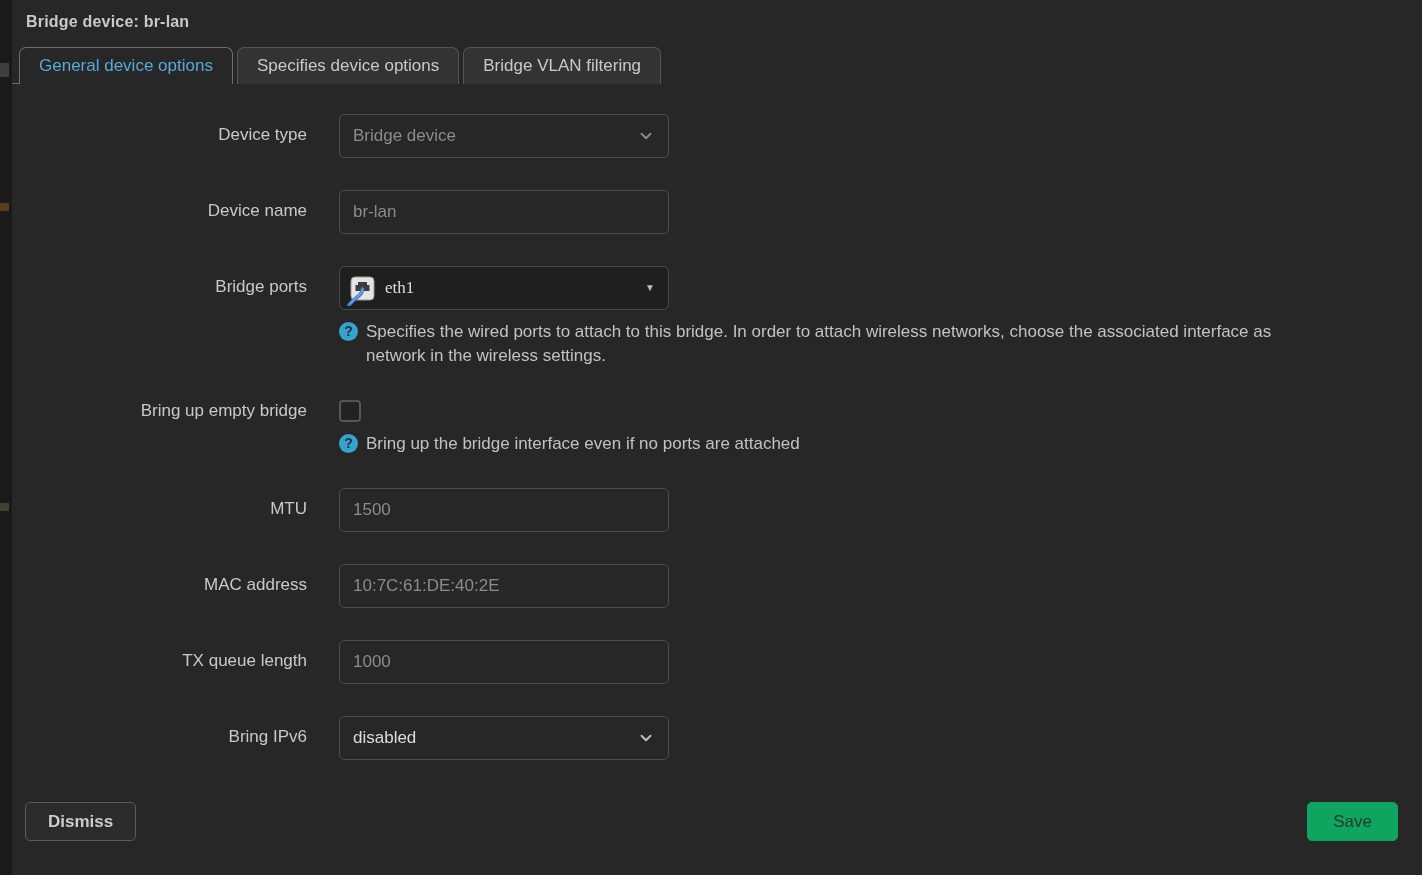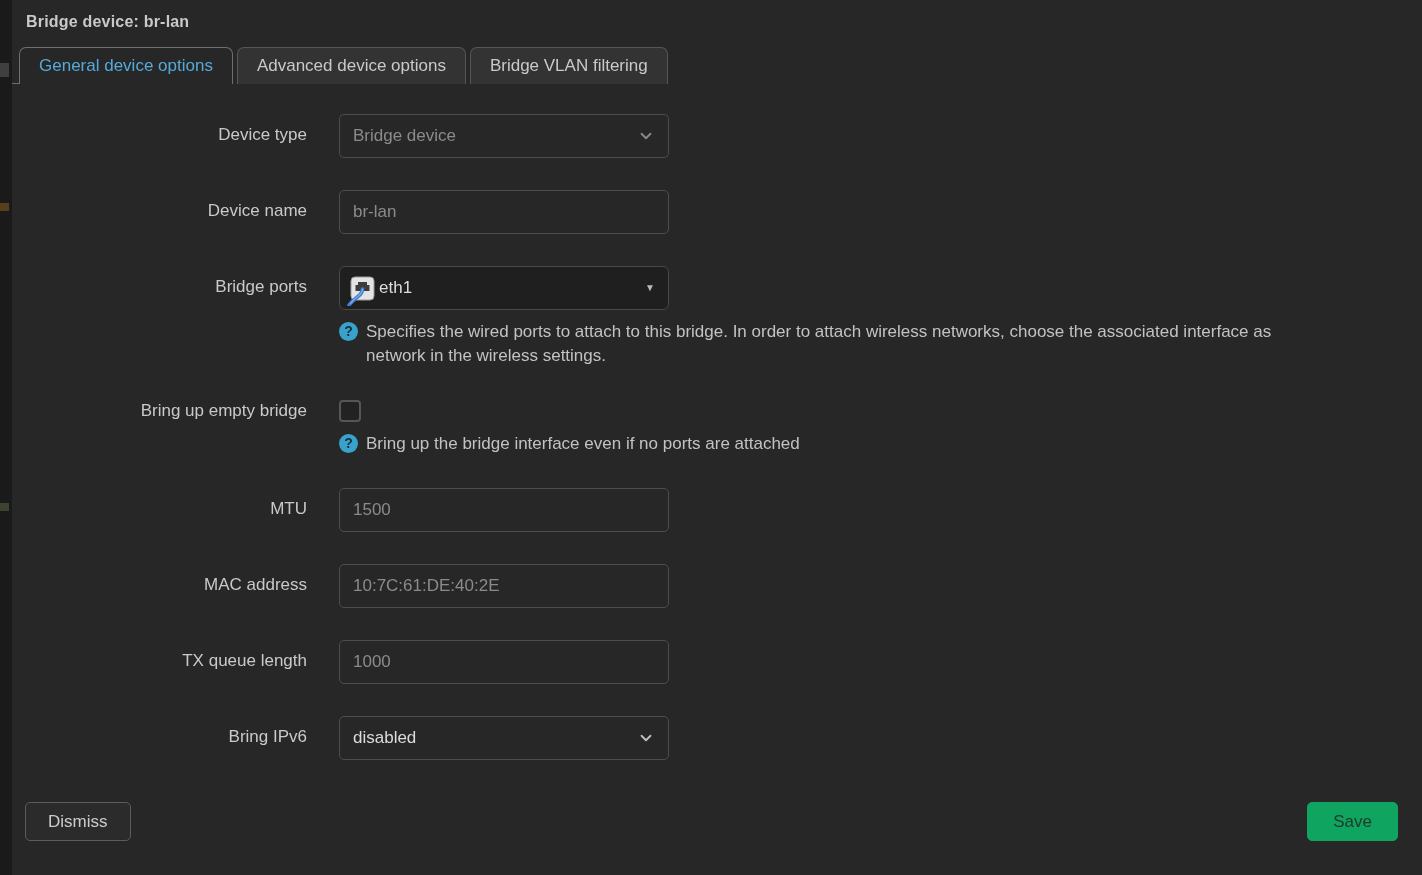--- a/index.html
+++ b/index.html
@@ -60,21 +60,21 @@
   .select .chev{display:flex;align-items:center;}
   .select.disabled .chev svg{stroke:#8b8b8b;}
   .chev svg{stroke:#c2c2c2;}
 
   
   .dropdown{
     box-sizing:border-box;width:330px;height:44px;background:#1f1f1f;
     border:1px solid #494949;border-radius:6px;display:flex;align-items:center;
     padding:0 13px 0 7px;color:#dddddd;font-size:17px;cursor:pointer;
   }
-  .port-item{display:flex;align-items:center;gap:4px;}
+  .port-item{display:flex;align-items:center;gap:10px;font-family:Liberation Serif, serif;}
   .port-icon{width:28px;height:30px;flex:none;display:flex;margin-top:6px;}
   .dd-triangle{margin-left:auto;color:#b9b9b9;font-size:10px;line-height:1;}
 
   
   .help{
     display:flex;gap:8px;margin-top:10px;font-size:17px;color:#c2c2c2;
     max-width:985px;line-height:1.42;align-items:flex-start;
   }
   .qmark{
     flex:none;width:19px;height:19px;border-radius:50%;background:#38a2cc;
@@ -84,21 +84,21 @@
 
   .checkbox{
     appearance:none;-webkit-appearance:none;width:22px;height:22px;margin:0;
     border:2px solid #565656;border-radius:4px;background:#222222;cursor:pointer;
   }
 
   
   .footer{display:flex;justify-content:space-between;align-items:center;
     padding:0 24px 0 13px;margin-top:42px;}
   .btn{height:39px;border-radius:5px;font-size:17px;cursor:pointer;
-    font-family:"Liberation Sans", sans-serif;}
+    font-family:"Liberation Sans", sans-serif;font-weight:bold;}
   .btn-dismiss{padding:0 22px;background:#2b2b2b;border:1px solid #5c5c5c;color:#cccccc;}
   .btn-save{padding:0 25px;background:#0fa45f;border:1px solid #0fa45f;color:#1d3a2b;font-weight:normal;}
 </style>
 </head>
 <body>
 
 <div class="backdrop-strip">
   <div class="strip-mark mark1"></div>
   <div class="strip-mark mark2"></div>
   <div class="strip-mark mark3"></div>
@@ -107,21 +107,21 @@
 <div class="modal">
 
   <div class="modal-title">Bridge device: br-lan</div>
 
   <div class="tabbar">
     <div class="tab-stub"></div>
     <div class="tab active">
       <span>General device options</span>
     </div>
     <div class="tab inactive">
-      <span>Advanced device options</span>
+      <span>Specifies device options</span>
     </div>
     <div class="tab inactive">
       <span>Bridge VLAN filtering</span>
     </div>
   </div>
 
   <div class="form">
 
     <div class="row">
       <div class="row-label">Device type</div>

